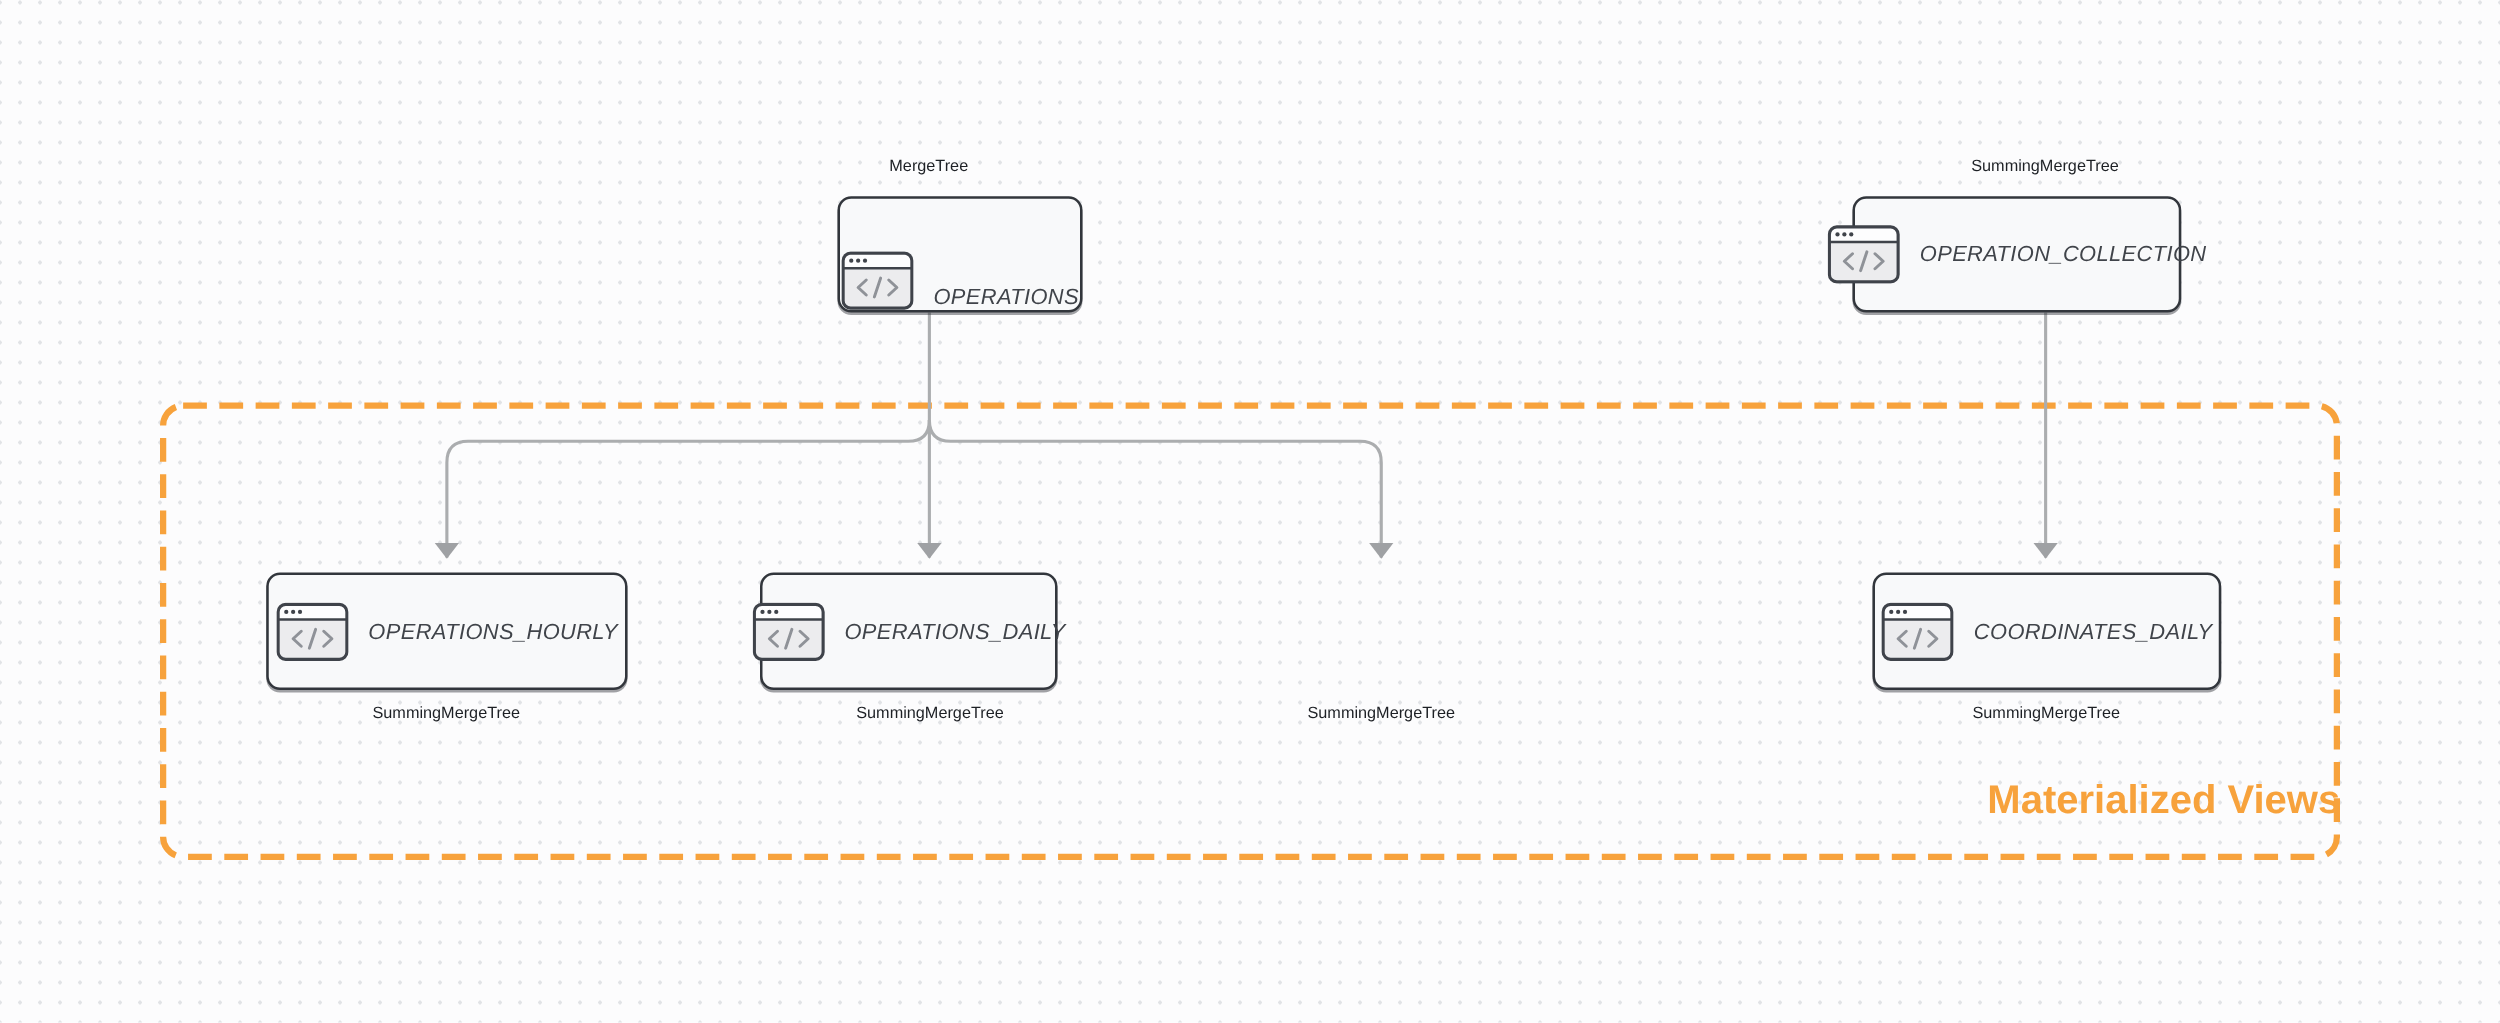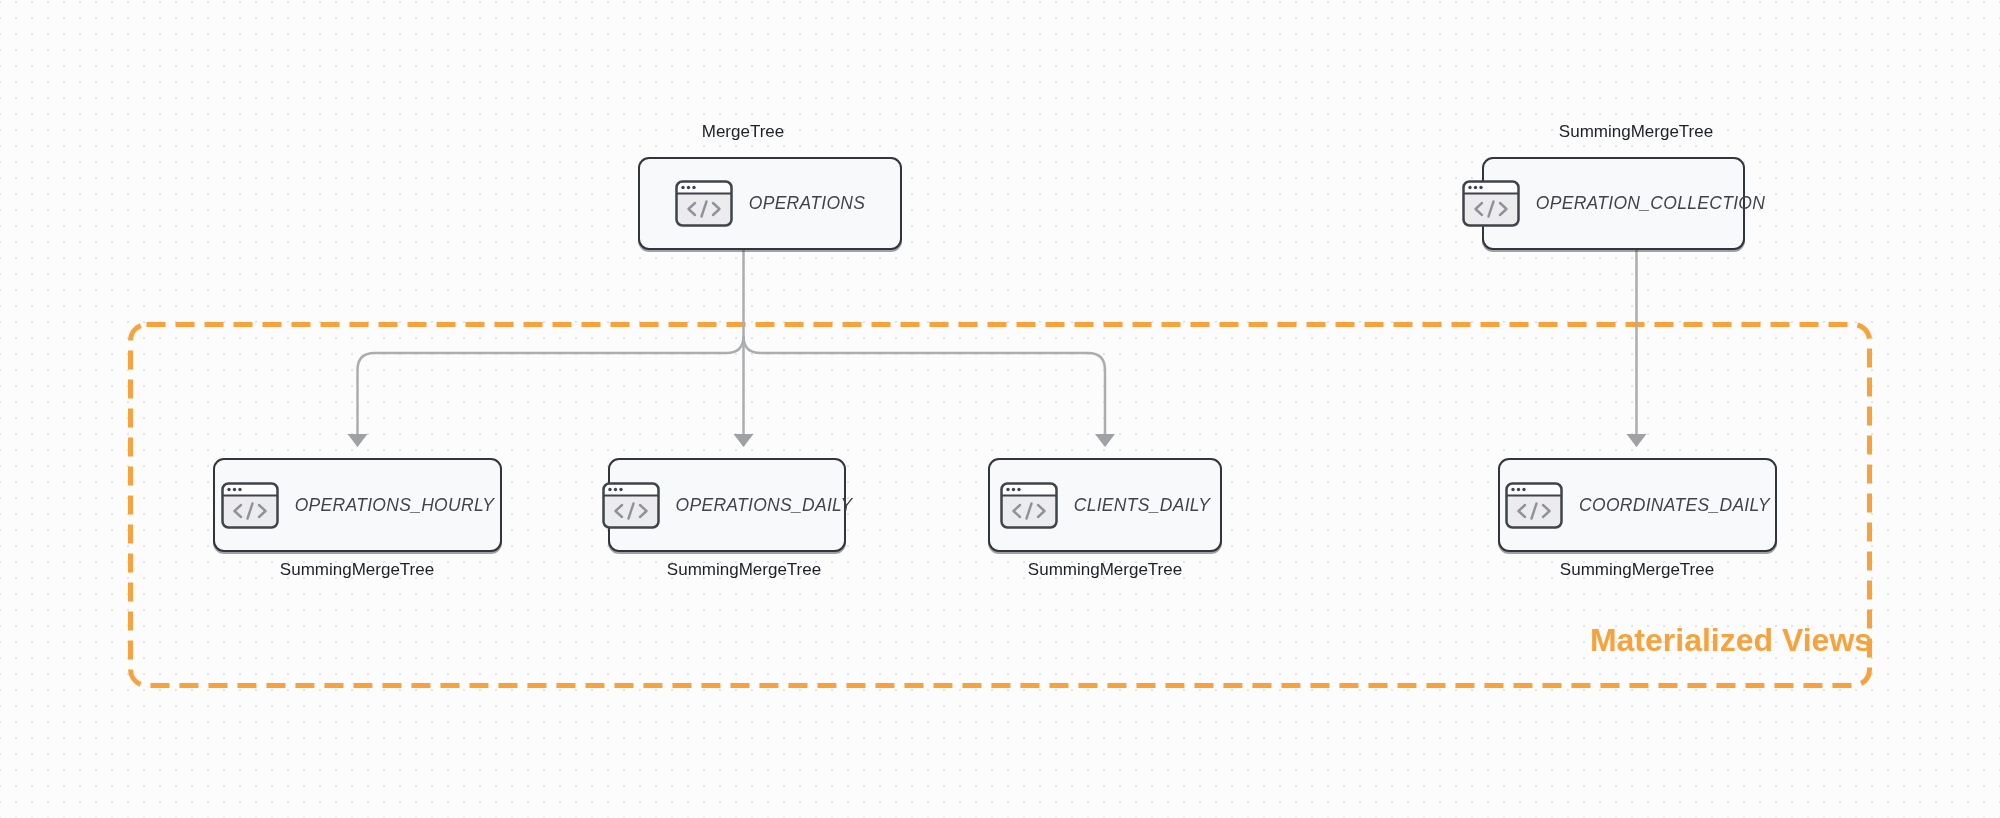--- a/index.html
+++ b/index.html
@@ -25,21 +25,21 @@
     box-shadow:0 2px 0 rgba(48,52,58,0.45);
     display:flex; align-items:center; justify-content:center; gap:16px;
   }
   .node .tname{
     font-style:italic; font-weight:500; font-size:17.5px; letter-spacing:.3px;
     color:var(--table); white-space:nowrap;
   }
   .icon{flex:0 0 auto; display:block;}
   .engine-label{
     position:absolute; transform:translate(-50%,-50%);
-    font-size:17px; font-weight:500; color:var(--label); white-space:nowrap;
+    font-size:13px; font-weight:500; color:var(--label); white-space:nowrap;
   }
   .group-label{
     position:absolute; transform:translate(-50%,-50%);
     font-size:32px; font-weight:600; color:var(--accent); white-space:nowrap;
   }
 </style>
 </head>
 <body>
 
 <div class="canvas">
@@ -59,21 +59,21 @@
     <path class="edge" marker-end="url(#arrow)" d="M1636.5 250 L1636.5 446"></path>
   </svg>
 
   <div class="engine-label" style="left:743px; top:132px;">MergeTree</div>
   <div class="engine-label" style="left:1636px; top:132px;">SummingMergeTree</div>
   <div class="engine-label" style="left:357px; top:570px;">SummingMergeTree</div>
   <div class="engine-label" style="left:744px; top:570px;">SummingMergeTree</div>
   <div class="engine-label" style="left:1105px; top:570px;">SummingMergeTree</div>
   <div class="engine-label" style="left:1637px; top:570px;">SummingMergeTree</div>
 
-  <div class="node" style="left:638px; top:157px; width:264px; height:93px;">
+  <div class="node" style="left:670px; top:157px; width:196px; height:93px;align-items:flex-end;">
     <svg class="icon" width="58" height="47" viewBox="0 0 58 47">
       <rect x="1.5" y="1.5" width="55" height="44" rx="6" fill="#ececee"></rect>
       <path d="M1.5,13.5 V7.5 Q1.5,1.5 7.5,1.5 H50.5 Q56.5,1.5 56.5,7.5 V13.5 Z" fill="#fdfdfe"></path>
       <rect x="1.5" y="1.5" width="55" height="44" rx="6" fill="none" stroke="#3f434a" stroke-width="2.5"></rect>
       <line x1="1.5" y1="13.5" x2="56.5" y2="13.5" stroke="#3f434a" stroke-width="2"></line>
       <circle cx="8" cy="7.5" r="1.7" fill="#3f434a"></circle>
       <circle cx="13.5" cy="7.5" r="1.7" fill="#3f434a"></circle>
       <circle cx="19" cy="7.5" r="1.7" fill="#3f434a"></circle>
       <g fill="none" stroke="#8f9298" stroke-width="2.4" stroke-linecap="round" stroke-linejoin="round">
         <path d="M20 23 L13.5 29 L20 35"></path>
@@ -131,37 +131,20 @@
       <circle cx="19" cy="7.5" r="1.7" fill="#3f434a"></circle>
       <g fill="none" stroke="#8f9298" stroke-width="2.4" stroke-linecap="round" stroke-linejoin="round">
         <path d="M20 23 L13.5 29 L20 35"></path>
         <path d="M26.5 36.5 L31.5 21.5"></path>
         <path d="M38 23 L44.5 29 L38 35"></path>
       </g>
     </svg>
     <span class="tname">OPERATIONS_DAILY</span>
   </div>
 
-  <div class="node" style="left:988px; top:458px; width:234px; height:94px;">
-    <svg class="icon" width="58" height="47" viewBox="0 0 58 47">
-      <rect x="1.5" y="1.5" width="55" height="44" rx="6" fill="#ececee"></rect>
-      <path d="M1.5,13.5 V7.5 Q1.5,1.5 7.5,1.5 H50.5 Q56.5,1.5 56.5,7.5 V13.5 Z" fill="#fdfdfe"></path>
-      <rect x="1.5" y="1.5" width="55" height="44" rx="6" fill="none" stroke="#3f434a" stroke-width="2.5"></rect>
-      <line x1="1.5" y1="13.5" x2="56.5" y2="13.5" stroke="#3f434a" stroke-width="2"></line>
-      <circle cx="8" cy="7.5" r="1.7" fill="#3f434a"></circle>
-      <circle cx="13.5" cy="7.5" r="1.7" fill="#3f434a"></circle>
-      <circle cx="19" cy="7.5" r="1.7" fill="#3f434a"></circle>
-      <g fill="none" stroke="#8f9298" stroke-width="2.4" stroke-linecap="round" stroke-linejoin="round">
-        <path d="M20 23 L13.5 29 L20 35"></path>
-        <path d="M26.5 36.5 L31.5 21.5"></path>
-        <path d="M38 23 L44.5 29 L38 35"></path>
-      </g>
-    </svg>
-    <span class="tname">CLIENTS_DAILY</span>
-  </div>
 
   <div class="node" style="left:1498px; top:458px; width:279px; height:94px;text-align:center;">
     <svg class="icon" width="58" height="47" viewBox="0 0 58 47">
       <rect x="1.5" y="1.5" width="55" height="44" rx="6" fill="#ececee"></rect>
       <path d="M1.5,13.5 V7.5 Q1.5,1.5 7.5,1.5 H50.5 Q56.5,1.5 56.5,7.5 V13.5 Z" fill="#fdfdfe"></path>
       <rect x="1.5" y="1.5" width="55" height="44" rx="6" fill="none" stroke="#3f434a" stroke-width="2.5"></rect>
       <line x1="1.5" y1="13.5" x2="56.5" y2="13.5" stroke="#3f434a" stroke-width="2"></line>
       <circle cx="8" cy="7.5" r="1.7" fill="#3f434a"></circle>
       <circle cx="13.5" cy="7.5" r="1.7" fill="#3f434a"></circle>
       <circle cx="19" cy="7.5" r="1.7" fill="#3f434a"></circle>

